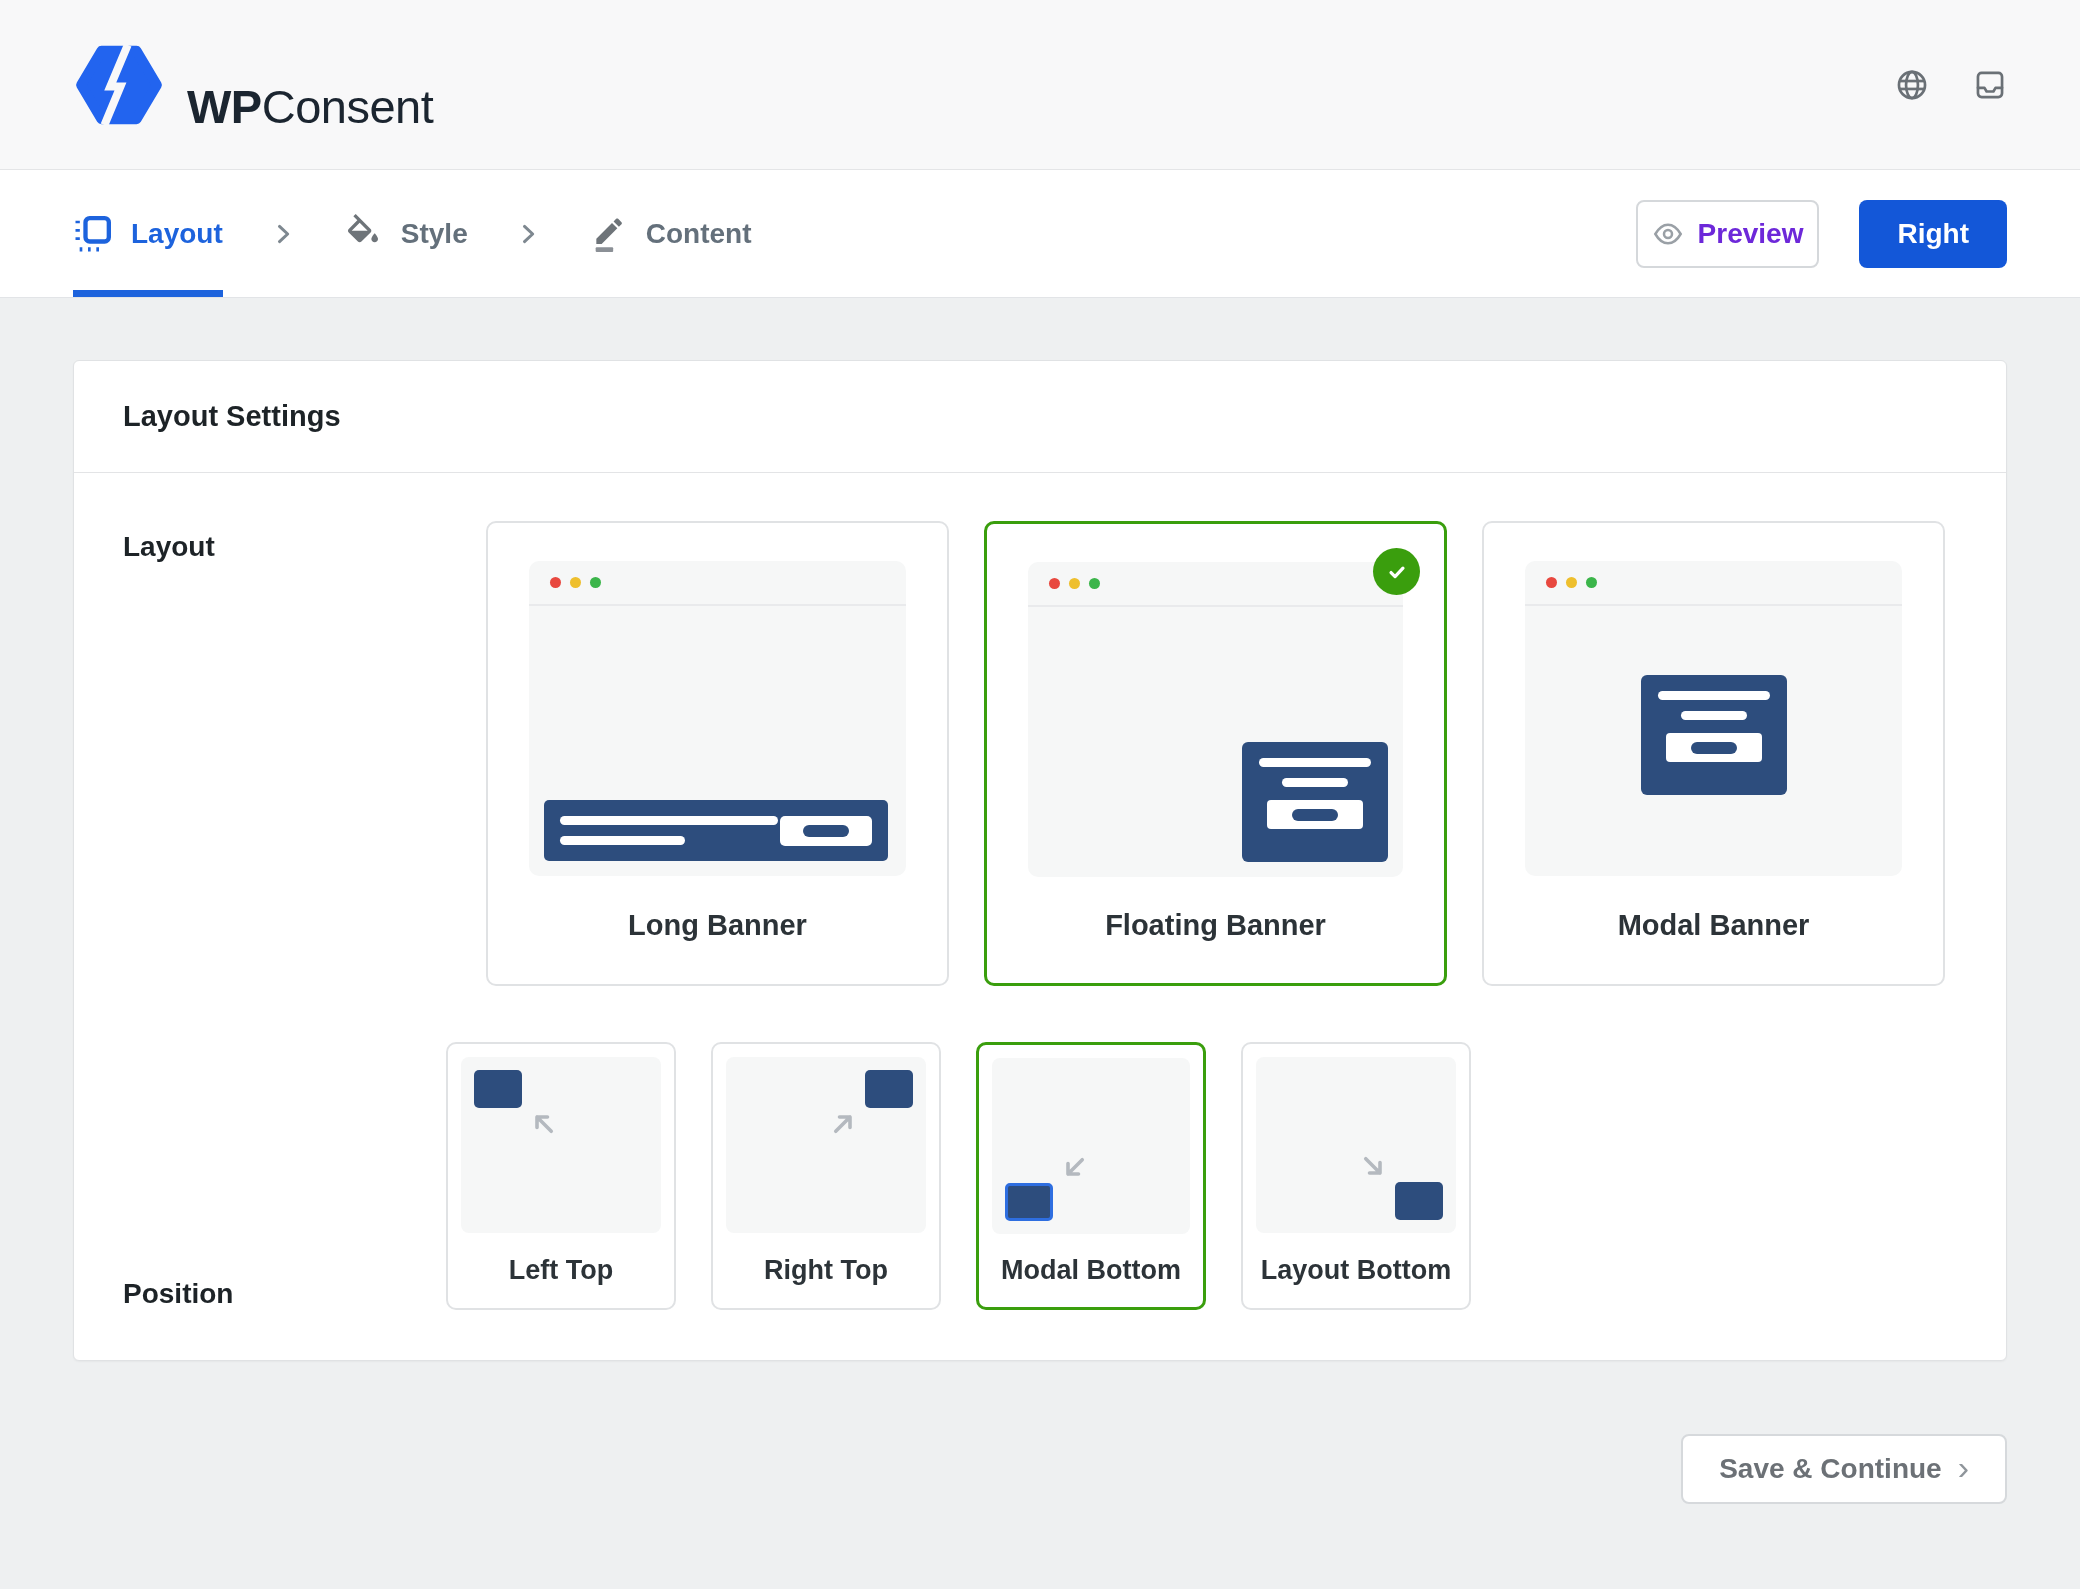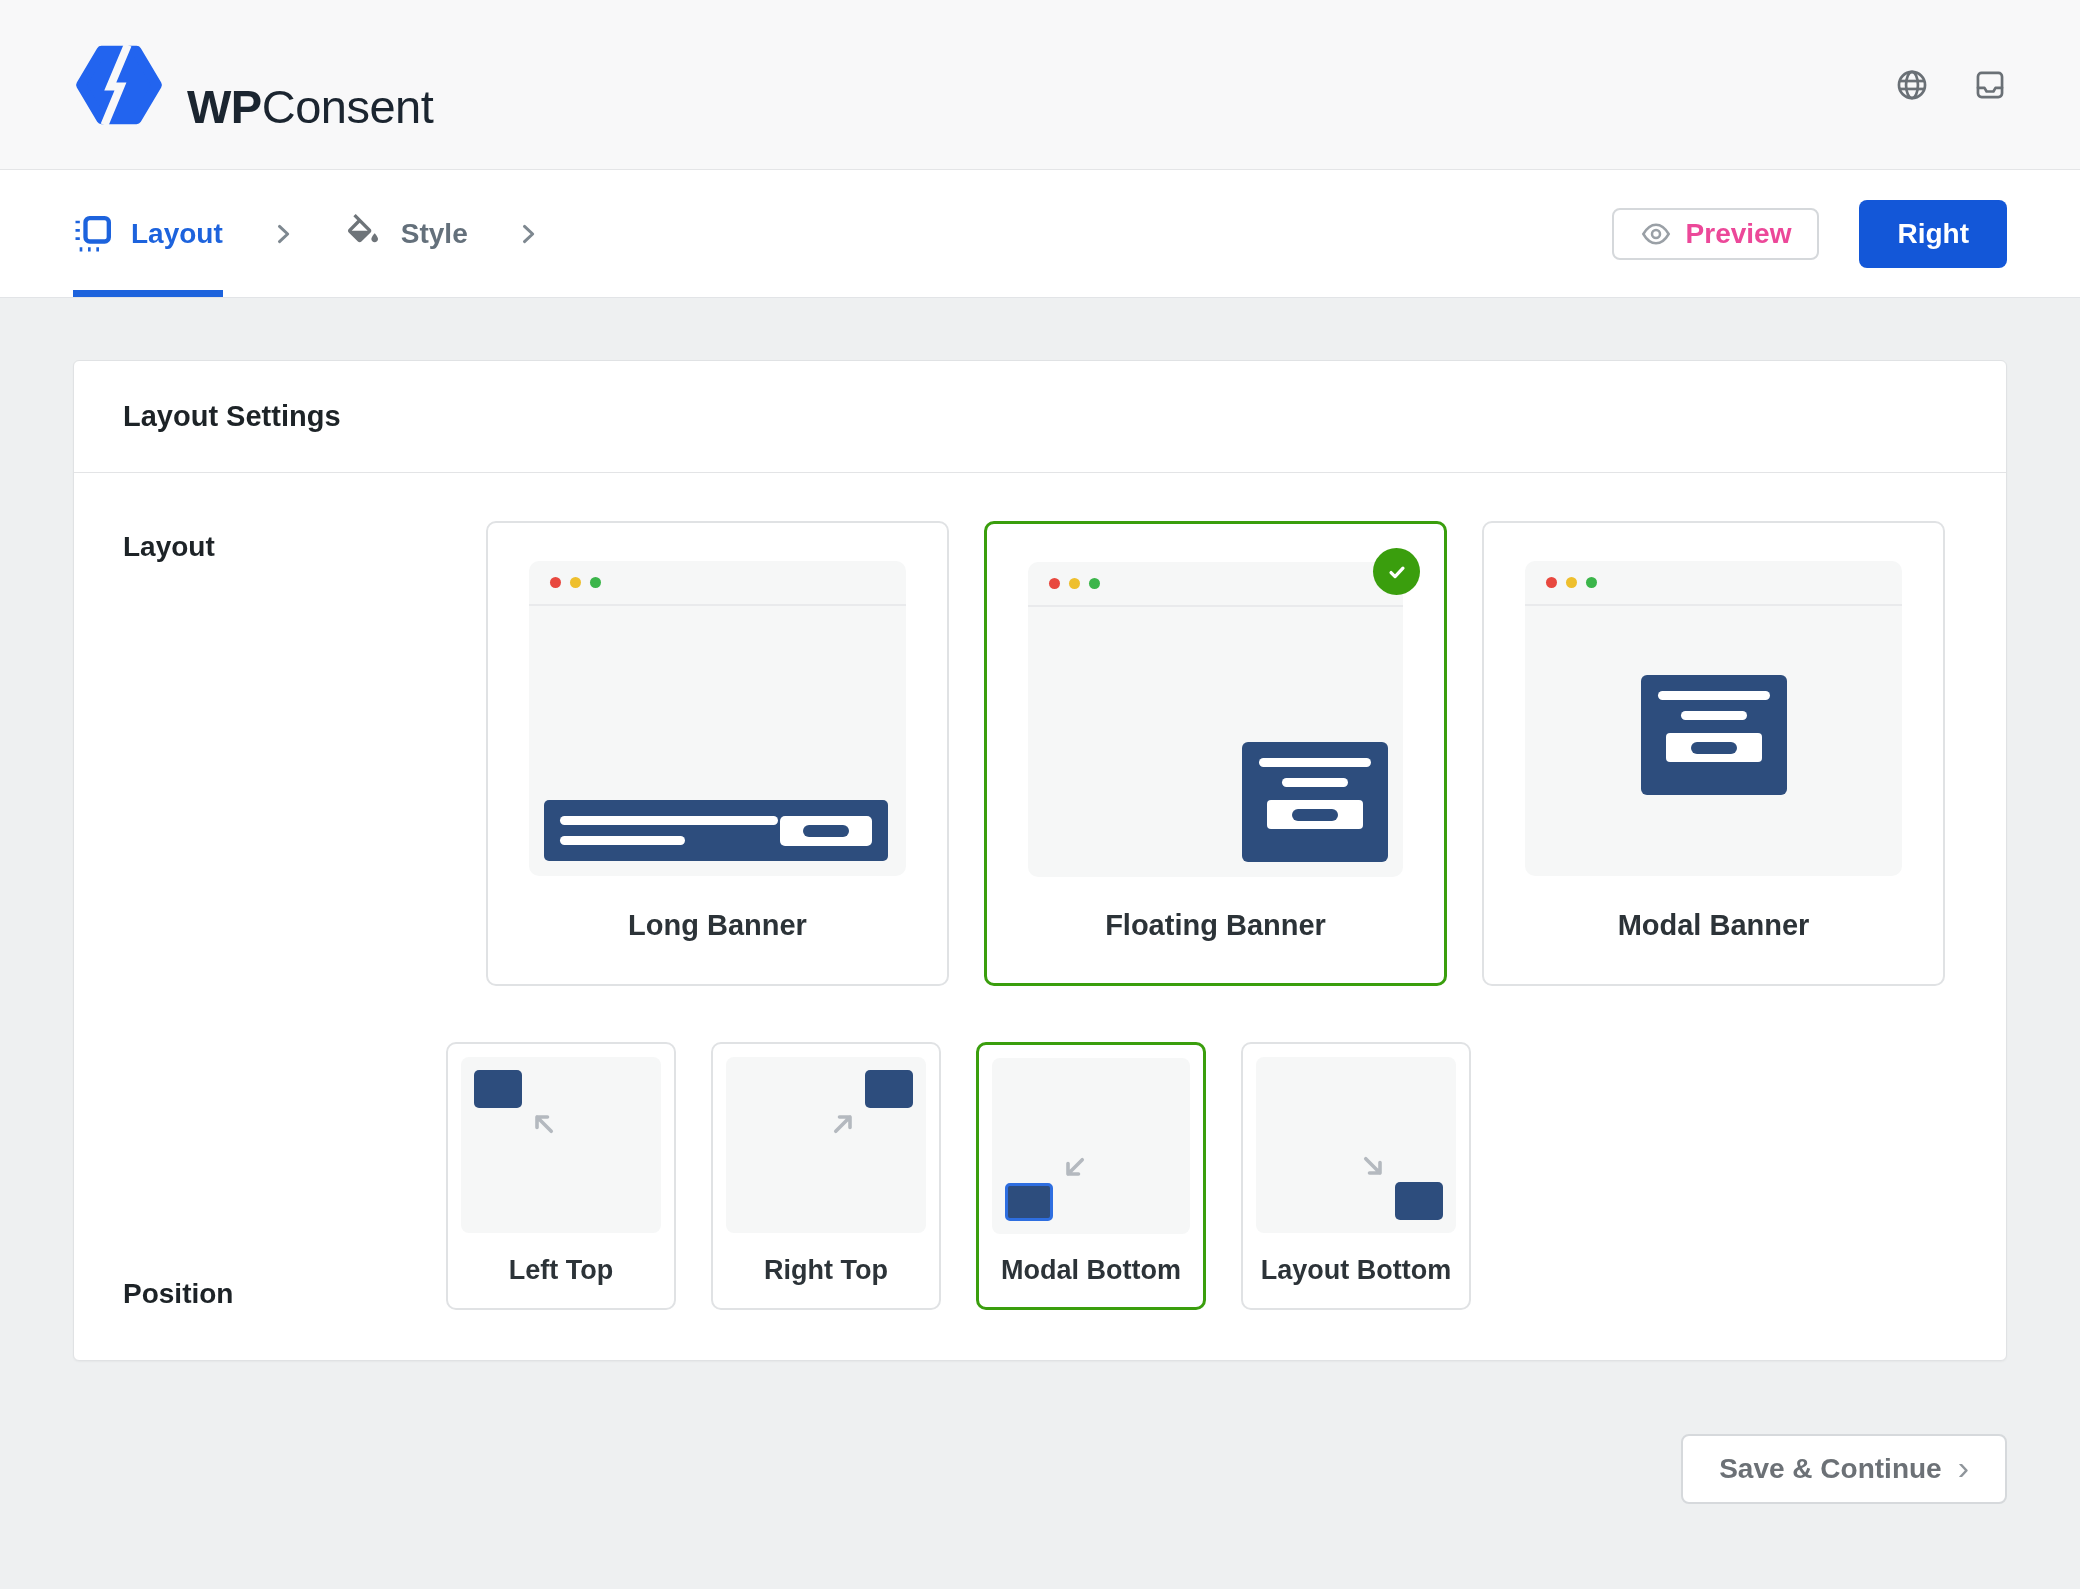--- a/index.html
+++ b/index.html
@@ -40,22 +40,22 @@
     background:#1d63dd;
   }
   .step-sep { margin:0 46px; display:flex; align-items:center; }
   .nav-actions { display:flex; align-items:center; gap:40px; }
   .btn {
     display:inline-flex; align-items:center; justify-content:center; gap:14px;
     border-radius:8px; font-weight:700; cursor:pointer; box-sizing:border-box;
     font-family:inherit;
   }
   .btn-preview {
-    height:52px; padding:0 26px; background:#ffffff;
-    border:2px solid #d5d8db; color:#ec4899; font-size:28px;
+    height:68px; padding:0 14px; background:#ffffff;
+    border:2px solid #d5d8db; color:#6d28d9; font-size:28px;
   }
   .btn-save {
     height:68px; padding:0 38px; background:#1357d8; border:none;
     color:#ffffff; font-size:28px;
   }
 
   .page { padding:0 73px; }
   .panel {
     margin-top:62px; background:#ffffff;
     border:1px solid #e0e2e4; border-radius:6px;
@@ -210,20 +210,27 @@
         <path fill="#6e7479" d="M16.56 8.94 L7.62 0 6.21 1.41 l2.38 2.38 -5.15 5.15 c-.59.59-.59 1.54 0 2.12 l5.5 5.5 c.29.29.68.44 1.06.44 s.77-.15 1.06-.44 l5.5-5.5 c.59-.58.59-1.53 0-2.12 z M5.21 10 L10 5.21 14.79 10 H5.21 z"></path>
         <path fill="#6e7479" d="M19 11.5 s-2 2.17 -2 3.5 c0 1.1 .9 2 2 2 s2 -.9 2 -2 c0 -1.33 -2 -3.5 -2 -3.5 z"></path>
       </svg>
       <span class="step-label">Style</span>
     </div>
     <span class="step-sep">
       <svg width="28" height="28" viewBox="0 0 24 24">
           <path d="M9 5.5 L16 12 L9 18.5" fill="none" stroke="#7e8890" stroke-width="2.6" stroke-linecap="round" stroke-linejoin="round"></path>
         </svg>
     </span>
+    <div class="step">
+      <svg width="40" height="40" viewBox="0 0 24 24">
+        <path fill="#6e7479" d="M5 14.8 V18 h3.2 L17.6 8.6 l-3.2 -3.2 L5 14.8 z M20.1 6.1 c.33-.33.33-.87 0-1.2 L18.1 2.9 c-.33-.33-.87-.33-1.2 0 l-1.56 1.56 3.2 3.2 1.56-1.56 z"></path>
+        <rect x="4.6" y="20" width="10.5" height="2.8" rx="0.6" fill="#8b9096"></rect>
+      </svg>
+      <span class="step-label">Content</span>
+    </div>
   </div>
   <div class="nav-actions">
     <button class="btn btn-preview">
       <svg width="32" height="32" viewBox="0 0 24 24">
         <path d="M2.5 12 C5.5 6.8 9 5 12 5 C15 5 18.5 6.8 21.5 12 C18.5 17.2 15 19 12 19 C9 19 5.5 17.2 2.5 12 Z" fill="none" stroke="#9aa0a6" stroke-width="1.9"></path>
         <circle cx="12" cy="12" r="3" fill="none" stroke="#9aa0a6" stroke-width="1.9"></circle>
       </svg>
       <span>Preview</span>
     </button>
     <button class="btn btn-save">

